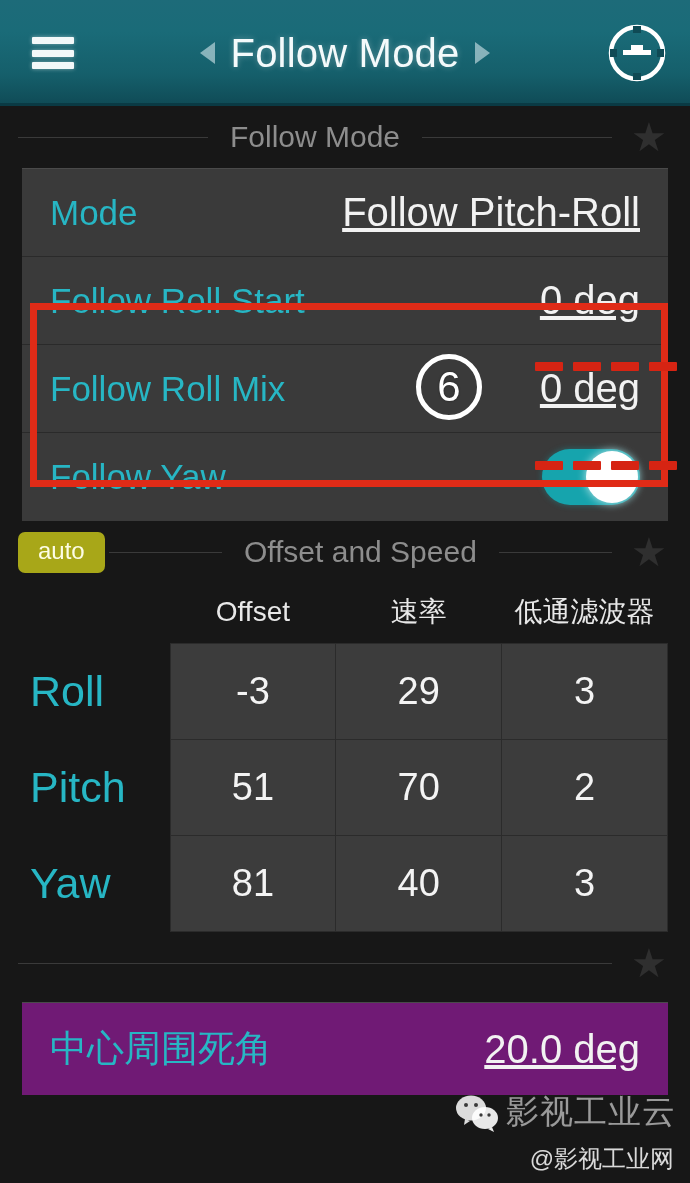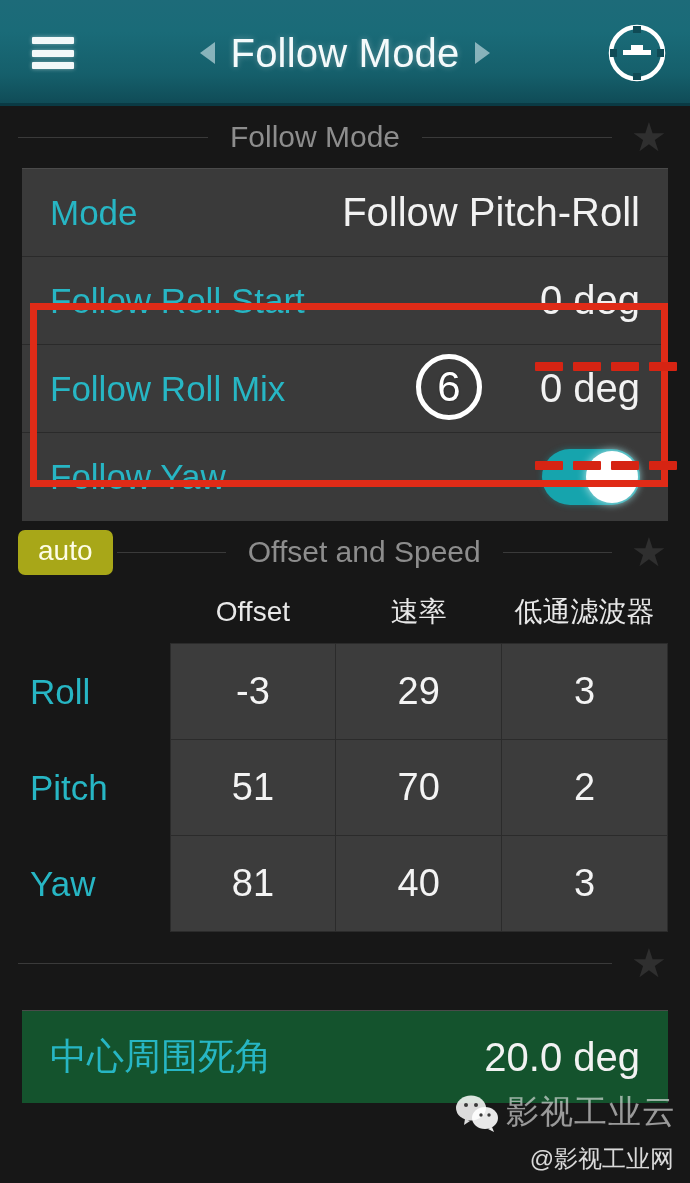--- a/index.html
+++ b/index.html
@@ -118,21 +118,21 @@
     flex: 0 0 auto;
     text-align: center;
     font-size: 40px;
     line-height: 1;
     color: #2f2f2f;
     cursor: pointer;
   }
   .auto-badge {
     background: #a8a718;
     color: #fdfde6;
-    font-size: 28px;
+    font-size: 24px;
     padding: 5px 20px 8px;
     border-radius: 7px;
     margin-right: 4px;
     flex: 0 0 auto;
     cursor: pointer;
   }
 
   
   .panel {
     margin: 0 22px;
@@ -151,20 +151,21 @@
   }
   .row:last-child { border-bottom: none; }
   .row-label {
     font-size: 35px;
     color: #27b6c4;
   }
   .row-value {
     font-size: 36px;
     color: #f2f2f2;
     position: relative;
+    text-decoration: underline;
   }
   .row-value.big { font-size: 40px; }
 
   
   .toggle {
     width: 98px;
     height: 56px;
     border-radius: 28px;
     background: #16a4ad;
     position: relative;
@@ -189,41 +190,41 @@
   }
   table.grid th {
     font-weight: 400;
     font-size: 28px;
     color: #e8e8e8;
     padding: 4px 0 12px;
     background: transparent;
   }
   table.grid th.rowhead-col { width: 148px; }
   table.grid td.rowhead {
-    font-size: 35px;
+    font-size: 43px;
     color: #27b6c4;
     text-align: left;
     padding-left: 8px;
     background: transparent;
     border: none;
   }
   table.grid td.cell {
     background: #3c3c3c;
     border: 1px solid #2b2b2b;
     text-align: center;
     font-size: 38px;
     color: #f4f4f4;
     height: 96px;
     cursor: pointer;
   }
 
   
   .bottom-panel {
-    margin: 16px 22px;
-    background: #14532d;
+    margin: 8px 22px;
+    background: #701a75;
     border-top: 1px solid #4a4a4a;
   }
   .bottom-panel .row { height: 92px; }
   .cn-label { font-size: 37px; color: #27b6c4; }
 
   
   .red-box {
     position: absolute;
     border: 7px solid #e02b17;
     pointer-events: none;

